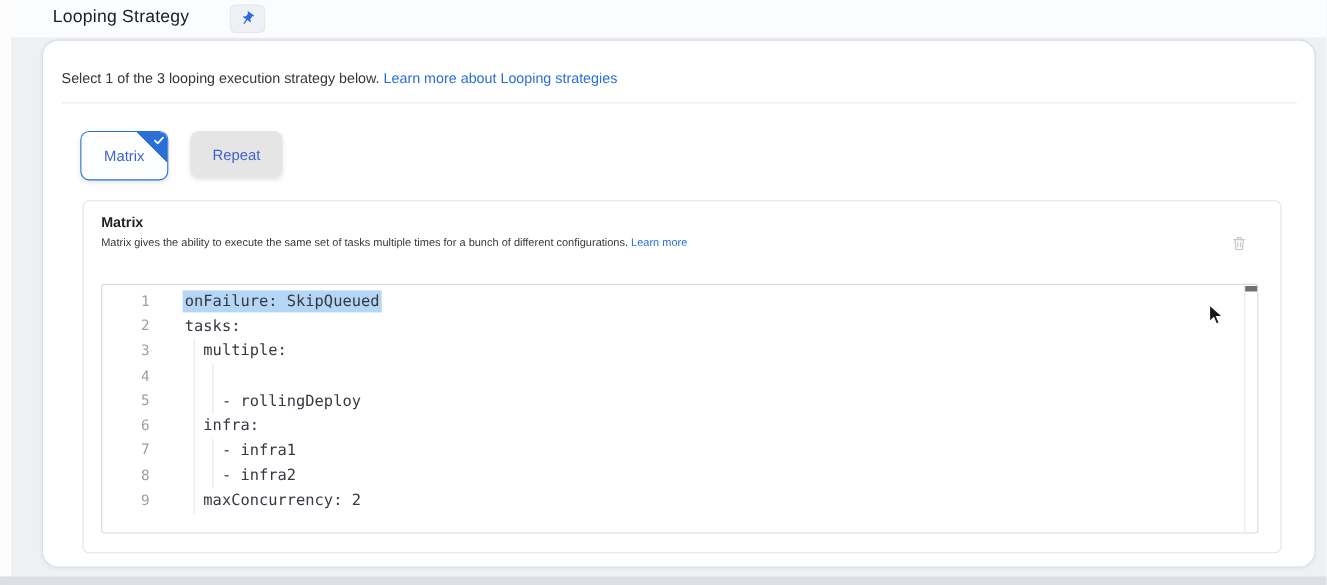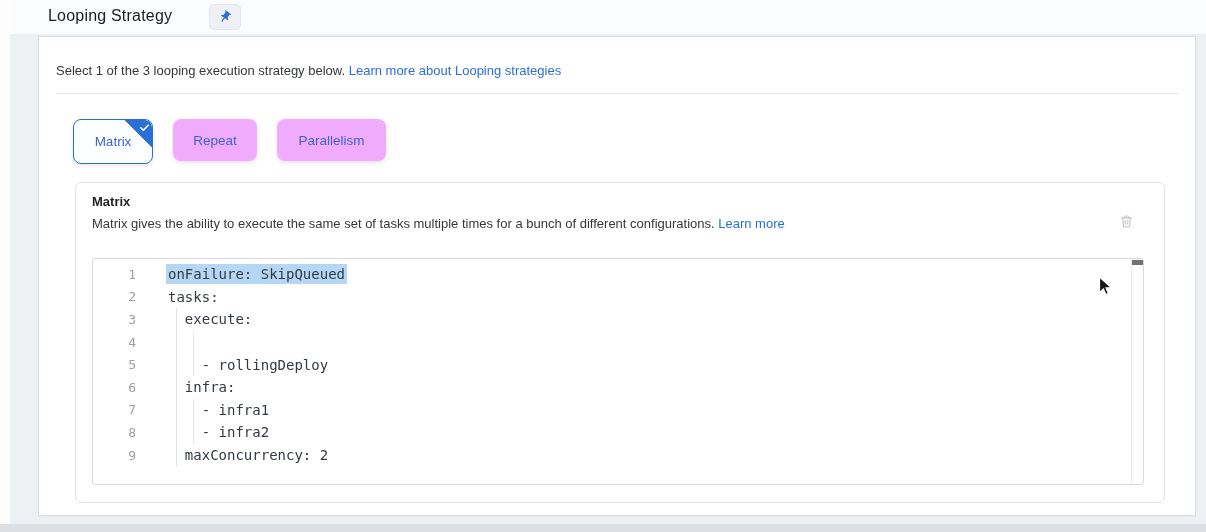--- a/index.html
+++ b/index.html
@@ -15,35 +15,35 @@
     font-family:"Liberation Sans", sans-serif; color:#1d1f23;
   }
   .top-strip{position:absolute;left:0;top:0;width:1206px;height:34px;background:var(--strip-bg);}
   .left-strip{position:absolute;left:0;top:0;width:10px;height:532px;background:#fdfdfe;}
   .bottom-strip{position:absolute;left:0;top:524px;width:1206px;height:8px;background:#dce0e5;}
 
   .page-title{position:absolute;left:48px;top:7px;font-size:16px;font-weight:400;color:#1b1d21;letter-spacing:.2px;}
   .pin-button{position:absolute;left:209px;top:4px;width:32px;height:26px;background:#eef0f6;border:1px solid #e4e7ee;border-radius:5px;display:flex;align-items:center;justify-content:center;cursor:pointer;}
   .pin-button svg{transform:rotate(35deg);}
 
-  .panel{position:absolute;left:38px;top:36px;width:1158px;height:480px;background:#fff;border:1px solid var(--panel-border);border-radius:0;box-shadow:0 1px 3px rgba(40,41,61,.05);}
+  .panel{position:absolute;left:38px;top:36px;width:1158px;height:480px;background:#fff;border:1px solid var(--panel-border);border-radius:15px;box-shadow:0 1px 3px rgba(40,41,61,.05);}
   .intro{position:absolute;left:17px;top:26px;font-size:13px;color:#34373c;}
   .intro a{color:var(--link);text-decoration:none;}
   .divider{position:absolute;left:17px;right:16px;top:56px;height:1px;background:var(--divider);}
 
   .tabs{position:absolute;left:34px;top:82px;display:flex;align-items:flex-start;gap:20px;}
-  .tab{position:relative;background:#f0abfc;border:1px solid rgba(255,255,255,0);border-radius:8px;height:42px;display:flex;align-items:center;justify-content:center;font-size:13.5px;font-weight:500;color:var(--tab-label);box-shadow:0 2px 4px rgba(35,41,54,.12);cursor:pointer;overflow:hidden;}
+  .tab{position:relative;background:#e5e5e5;border:1px solid rgba(255,255,255,0);border-radius:8px;height:42px;display:flex;align-items:center;justify-content:center;font-size:13.5px;font-weight:500;color:var(--tab-label);box-shadow:0 2px 4px rgba(35,41,54,.12);cursor:pointer;overflow:hidden;}
   .tab.selected{height:45px;border:1px solid var(--accent);background:#fdfeff;box-shadow:0 2px 4px rgba(35,41,54,.10);}
   .tab.w-matrix{width:80px;} .tab.w-repeat{width:84px;} .tab.w-par{width:109px;}
   .fold{position:absolute;top:0;right:0;width:28px;height:28px;background:linear-gradient(to bottom left,var(--accent) 0 49%,transparent 50%);border-top-right-radius:7px;}
   .fold svg{position:absolute;top:2px;right:2px;}
 
   .card{position:absolute;left:36px;top:145px;width:1090px;height:321px;background:#fff;border:1px solid var(--card-border);border-radius:6px;}
   .card-title{position:absolute;left:16px;top:11px;font-size:13px;font-weight:700;color:#1f2125;}
-  .card-desc{position:absolute;left:16px;top:33px;font-size:13px;color:#34373c;}
+  .card-desc{position:absolute;left:16px;top:33px;font-size:10px;color:#34373c;}
   .card-desc a{color:var(--link);text-decoration:none;}
   .trash-btn{position:absolute;right:28px;top:28px;width:20px;height:20px;display:flex;align-items:center;justify-content:center;cursor:pointer;}
 
   .editor{position:absolute;left:16px;top:75px;width:1052px;height:227px;border:1px solid var(--editor-border);border-radius:3px;background:#fff;overflow:hidden;}
   .code-area{position:absolute;left:0;top:4px;width:100%;}
   .code-line{display:flex;height:22.6px;align-items:center;cursor:text;}
   .ln{width:43px;text-align:right;font-family:"DejaVu Sans Mono", monospace;font-size:13px;color:var(--line-number);flex:0 0 auto;}
   .code{margin-left:32px;font-family:"DejaVu Sans Mono", monospace;font-size:14px;color:var(--code-text);white-space:pre;}
   .code.sel{background:var(--selection);box-shadow:0 0 0 2px var(--selection);}
   .guide{position:absolute;width:1px;background:#e3e5e8;}
@@ -83,23 +83,20 @@
       <span>Matrix</span>
       <span class="fold">
         <svg width="11" height="11" viewBox="0 0 24 24">
             <path fill="none" stroke="#ffffff" stroke-width="3.5" stroke-linecap="round" stroke-linejoin="round" d="M4 12.5l5.5 5.5L20 7"></path>
           </svg>
       </span>
     </div>
     <div class="tab w-repeat">
       <span>Repeat</span>
     </div>
-    <div class="tab w-par">
-      <span>Parallelism</span>
-    </div>
   </div>
 
   <div class="card">
     <div class="card-title">Matrix</div>
     <div class="card-desc"><span>Matrix gives the ability to execute the same set of tasks multiple times for a bunch of different configurations. </span><a href="#">Learn more</a></div>
 
     <div class="trash-btn">
       <svg width="15" height="16" viewBox="0 0 24 24">
           <g fill="none" stroke="#c3c6cb" stroke-width="1.8" stroke-linecap="round">
             <path d="M4 7h16"></path>
@@ -119,21 +116,21 @@
         <div class="code-line">
             <span class="ln">1</span>
             <span class="code sel">onFailure: SkipQueued</span>
           </div>
         <div class="code-line">
             <span class="ln">2</span>
             <span class="code">tasks:</span>
           </div>
         <div class="code-line">
             <span class="ln">3</span>
-            <span class="code">  execute:</span>
+            <span class="code">  multiple:</span>
           </div>
         <div class="code-line">
             <span class="ln">4</span>
           </div>
         <div class="code-line">
             <span class="ln">5</span>
             <span class="code">    - rollingDeploy</span>
           </div>
         <div class="code-line">
             <span class="ln">6</span>

